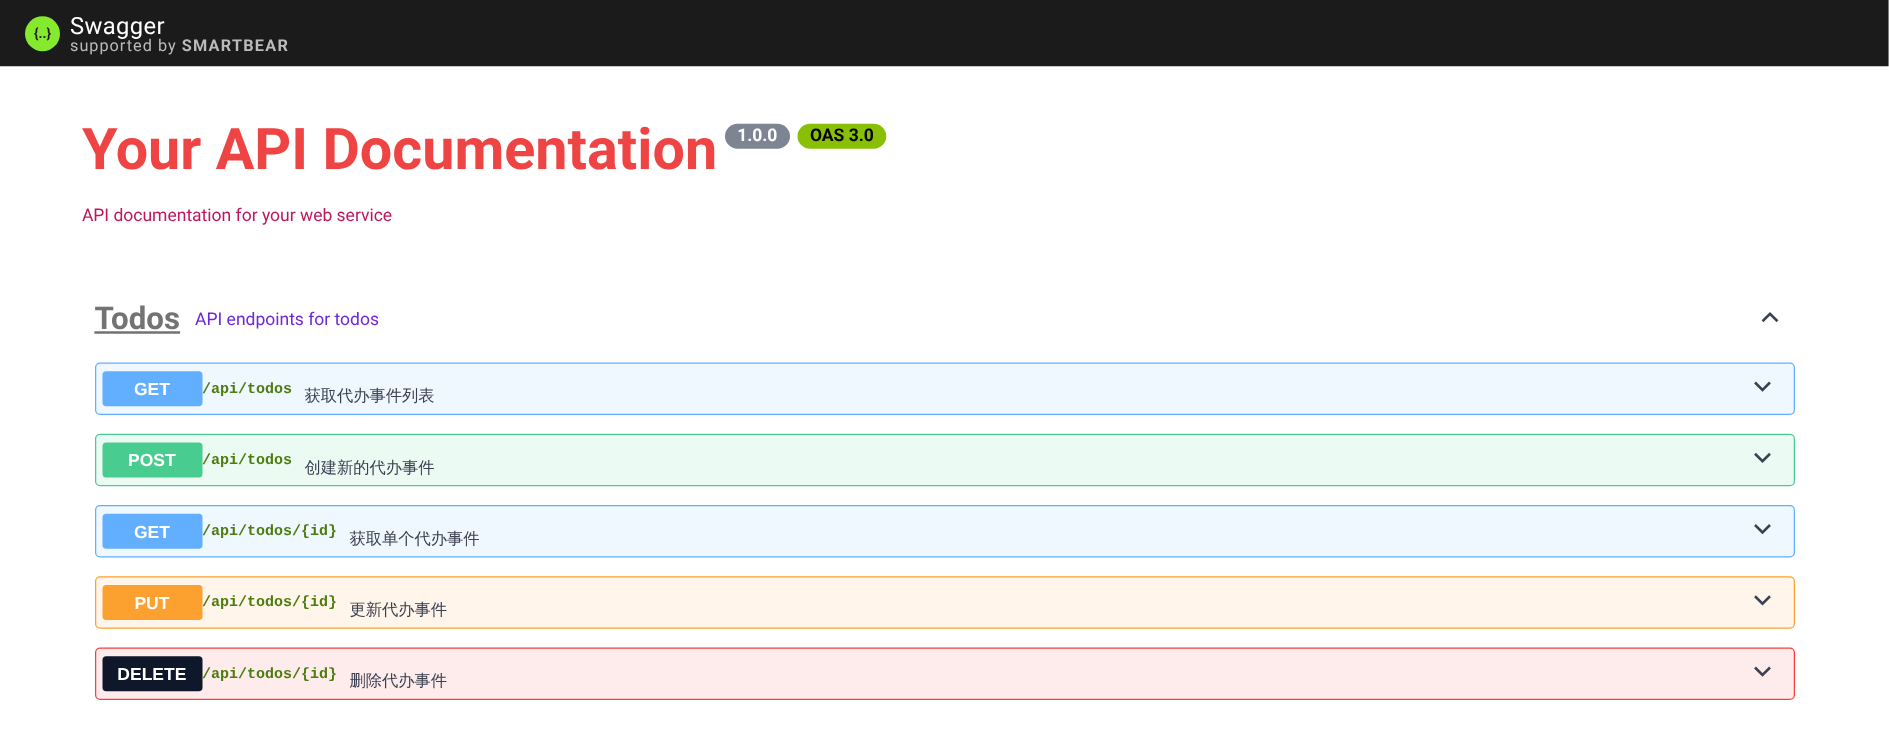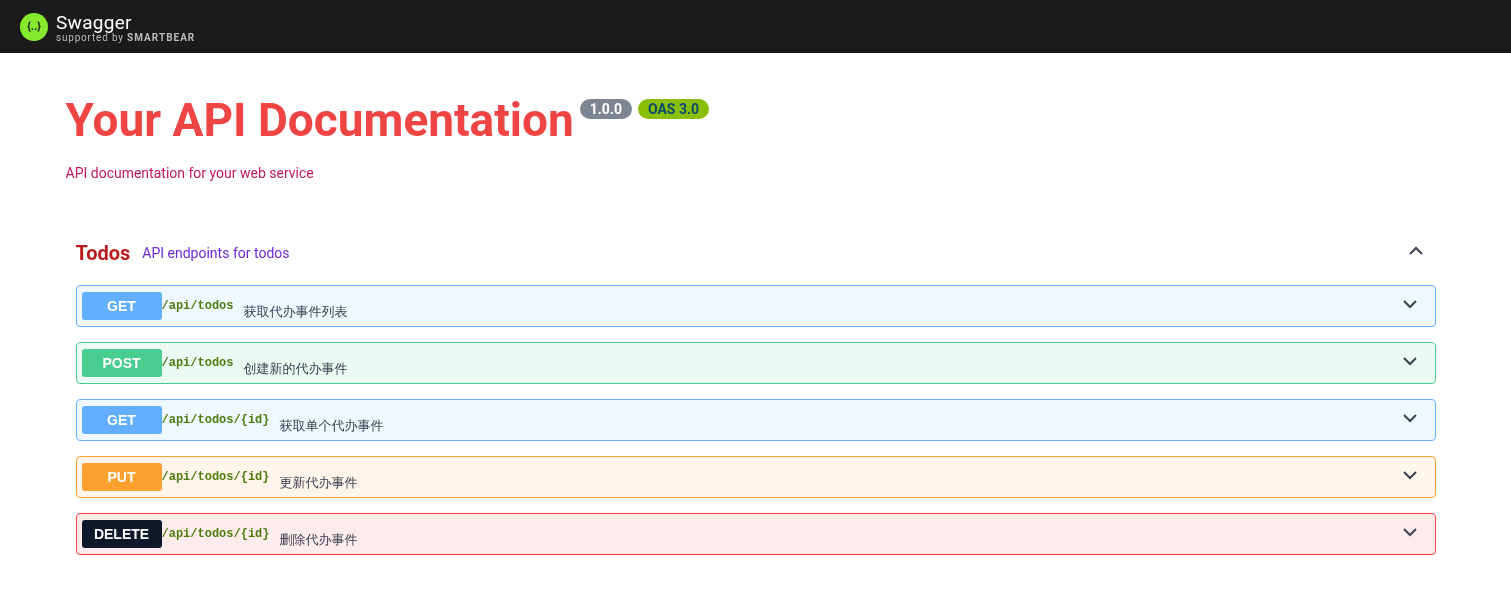--- a/index.html
+++ b/index.html
@@ -37,21 +37,21 @@
       color: #1b1b1b;
     }
     .swagger-name {
       color: #fff;
       font-size: 19px;
       font-weight: 400;
       letter-spacing: 0.3px;
     }
     .swagger-sub {
       color: #bbb;
-      font-size: 10px;
+      font-size: 13px;
       letter-spacing: 0.8px;
       text-align: right;
       margin-top: -2px;
     }
     .swagger-sub strong {
       font-weight: 700;
       letter-spacing: 1px;
     }
     .content {
       max-width: 1460px;
@@ -75,40 +75,41 @@
       font-weight: 700;
       padding: 2px 10px;
       margin-top: 6px;
     }
     .badge-gray {
       background: #7d8492;
       color: #fff;
     }
     .badge-green {
       background: #89bf04;
-      color: #0c4a6e;
+      color: #000000;
     }
     .description {
       margin-top: 18px;
       font-size: 14px;
       color: #be185d;
     }
     .tag-section {
       margin-top: 50px;
     }
     .tag-header {
       display: flex;
       align-items: center;
       padding: 10px 20px 10px 10px;
       cursor: pointer;
     }
     .tag-name {
-      font-size: 20px;
-      font-weight: 700;
-      color: #b91c1c;
+      font-size: 25px;
+      font-weight: 700;
+      color: #737373;
+      text-decoration: underline;
     }
     .tag-desc {
       font-size: 14px;
       color: #6d28d9;
       margin-left: 12px;
     }
     .tag-chevron {
       margin-left: auto;
     }
     .chevron {

